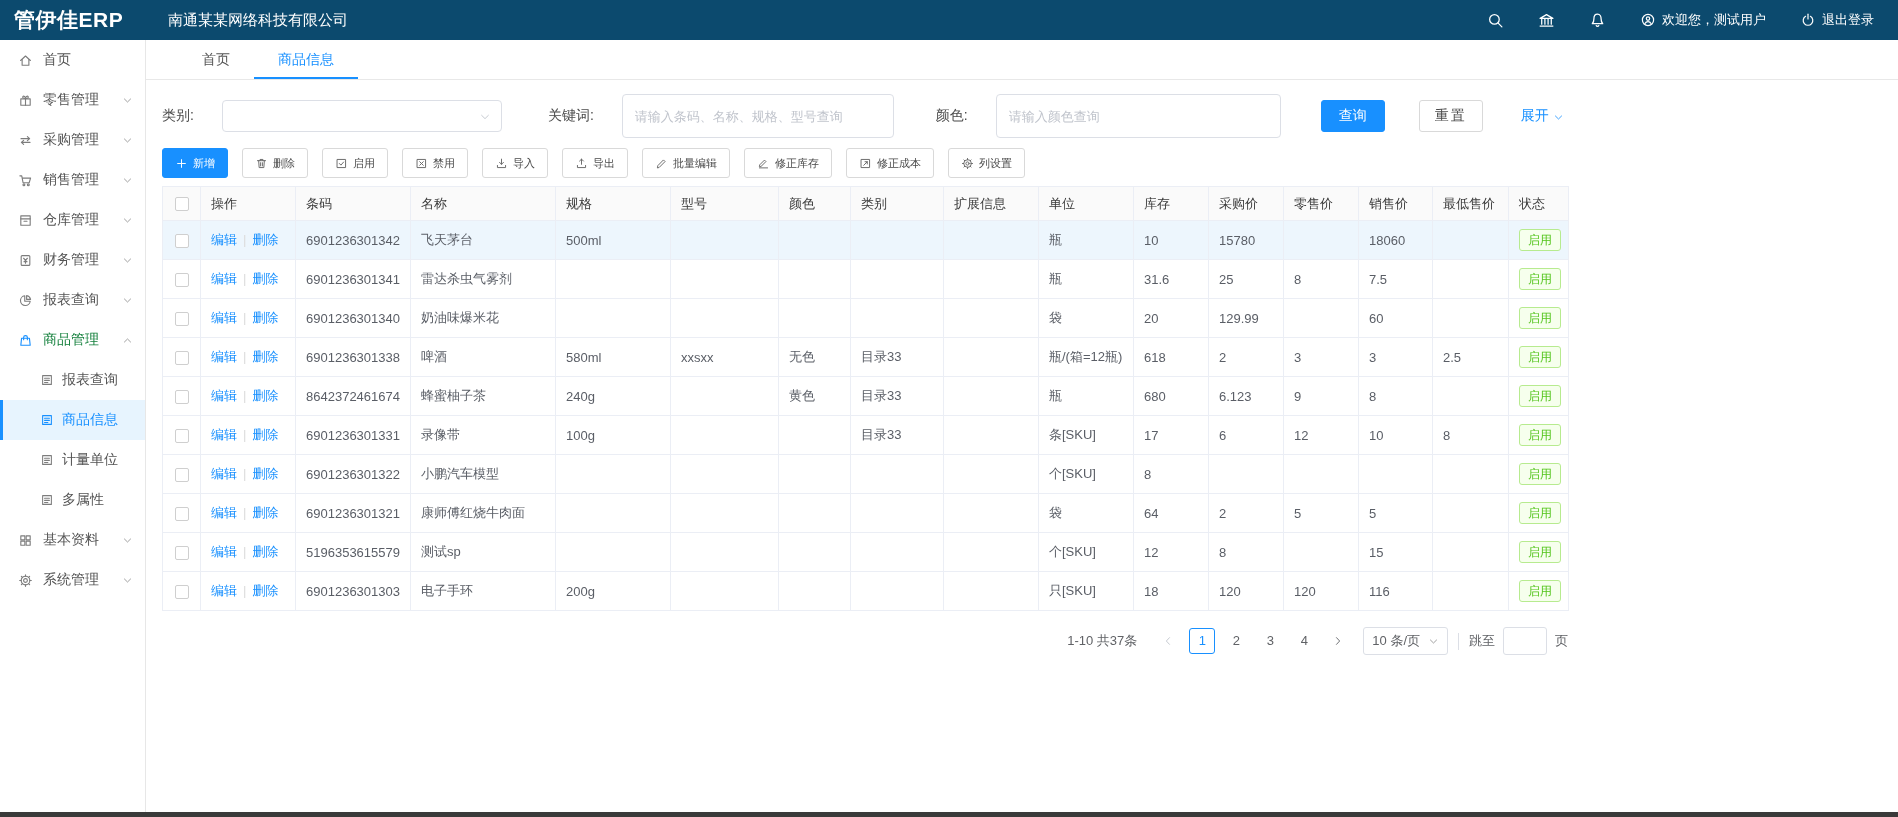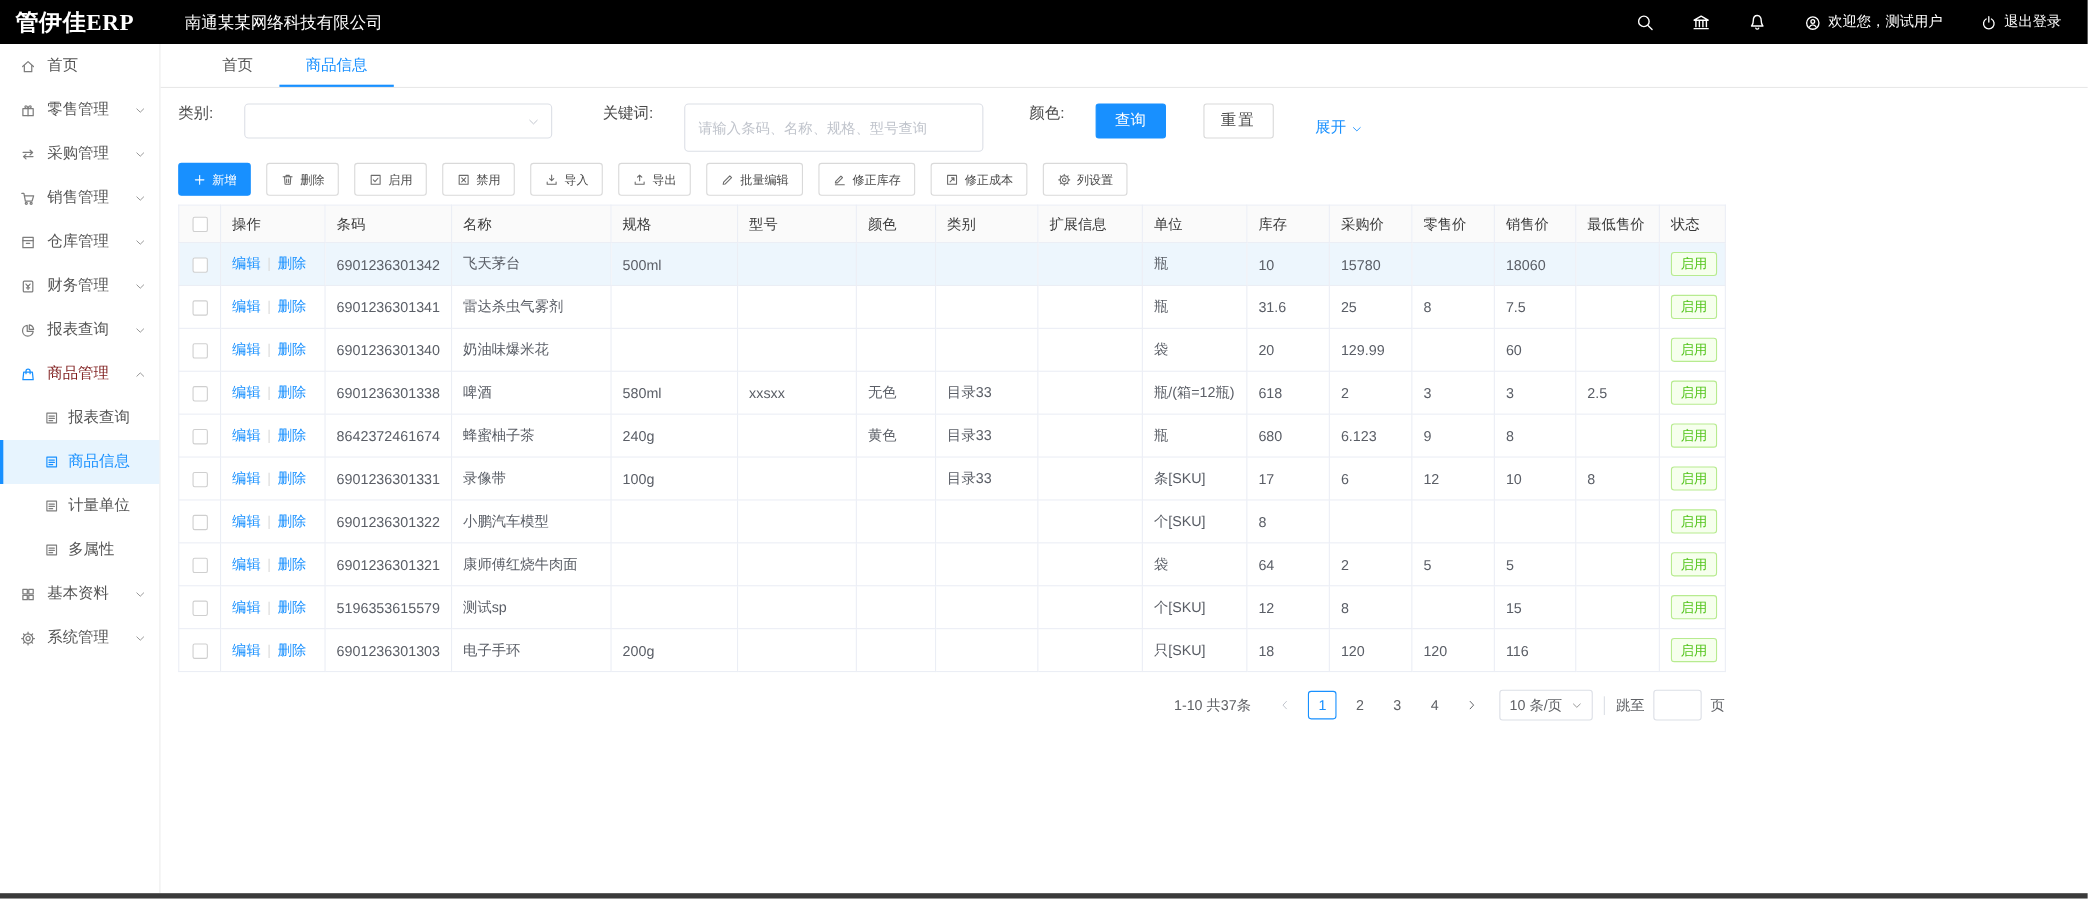--- a/index.html
+++ b/index.html
@@ -5,52 +5,52 @@
   * { box-sizing: border-box; }
   html,body { margin:0; padding:0; }
   body {
     width:1898px; height:817px; overflow:hidden; position:relative;
     font-family:"Liberation Sans","DejaVu Sans",sans-serif;
     background:#fff; color:#333;
   }
   svg { display:inline-block; vertical-align:middle; }
 
   
-  .topbar { height:40px; background:#000000; display:flex; align-items:center; color:#fff;font-family:Liberation Serif, serif; }
+  .topbar { height:40px; background:#0c4a6e; display:flex; align-items:center; color:#fff; }
   .logo { width:146px; padding-left:14px; font-size:21px; font-weight:bold; letter-spacing:.5px; white-space:nowrap; }
   .company { font-size:15px; margin-left:22px; }
   .topbar-right { margin-left:auto; display:flex; align-items:center; padding-right:24px; font-size:13px; }
   .hicon { margin-left:34px; cursor:pointer; display:flex; align-items:center; }
   .hicon svg { width:17px; height:17px; }
   .huser { margin-left:34px; cursor:pointer; display:flex; align-items:center; gap:6px; white-space:nowrap; }
   .huser svg { width:16px; height:16px; }
 
   
   .layout { display:flex; height:772px; }
   .sidebar { width:146px; border-right:1px solid #e7e7e7; background:#fff; flex:0 0 146px; }
   .menu-item { height:40px; display:flex; align-items:center; padding:0 12px 0 18px; color:#545454; font-size:14px; cursor:pointer; }
   .menu-item svg.mi { width:15px; height:15px; color:#7d7d7d; margin-right:10px; flex:0 0 15px; }
   .menu-item .chev { margin-left:auto; color:#8c8c8c; display:flex; }
   .menu-item .chev svg { width:11px; height:11px; }
-  .menu-item.active { color:#7f1d1d; }
+  .menu-item.active { color:#15803d; }
   .menu-item.active svg.mi { color:#1890ff; }
   .submenu-item { height:40px; display:flex; align-items:center; padding-left:40px; font-size:14px; color:#545454; cursor:pointer; }
   .submenu-item svg { width:14px; height:14px; color:#7d7d7d; margin-right:8px; }
   .submenu-item.selected { background:#e7f4fe; color:#1890ff; border-left:3px solid #1890ff; padding-left:37px; }
   .submenu-item.selected svg { color:#1890ff; }
 
   .main { flex:1; display:flex; flex-direction:column; min-width:0; background:#fff; }
 
   
   .tabbar { height:40px; border-bottom:1px solid #e8e8e8; display:flex; padding-left:32px; flex:0 0 40px; }
   .tab { padding:0 24px; line-height:38px; font-size:14px; color:#555; cursor:pointer; border-bottom:2px solid transparent; }
   .tab.active { color:#1890ff; border-bottom-color:#1890ff; }
 
   
-  .filter-row { display:flex; padding:14px 32px 0 16px; font-size:14px; color:#4a4a4a;gap:20px; }
+  .filter-row { display:flex; align-items:center; padding:14px 32px 0 16px; font-size:14px; color:#4a4a4a;gap:20px; }
   .f-label { margin-right:8px; white-space:nowrap; }
   .select { width:280px; height:32px; border:1px solid #dcdfe6; border-radius:4px; background:#fff;
             display:flex; align-items:center; justify-content:flex-end; padding-right:10px; color:#c0c4cc; margin-right:26px; cursor:pointer; }
   .select svg { width:12px; height:12px; }
   .input { height:44px; border:1px solid #dcdfe6; border-radius:4px; padding:0 12px; font-size:13px; color:#ef4444; outline:none; }
   .input::placeholder { color:#c0c4cc; }
   .kw { width:272px; margin-right:22px; }
   .clr { width:285px; margin-right:20px; }
   .btn-primary { background:#1890ff; color:#fff; border:1px solid #1890ff; border-radius:3px; height:32px; padding:0 17px; font-size:14px; cursor:pointer; }
   .btn-plain { background:#fff; border:1px solid #d9d9d9; border-radius:3px; height:32px; padding:0 15px; font-size:14px; color:#4a4a4a; margin-left:14px; cursor:pointer; letter-spacing:2px;}
@@ -311,20 +311,21 @@
     <div class="filter-row">
       <span class="f-label">类别:</span>
       <div class="select">
           <span id="sel-chev"><svg class="" viewBox="0 0 16 16" fill="none" stroke="currentColor" stroke-width="1.2" stroke-linecap="round" stroke-linejoin="round">
               <polyline points="3.5,5.8 8,10.2 12.5,5.8"></polyline>
             </svg></span>
         </div>
       <span class="f-label">关键词:</span>
       <input class="input kw" placeholder="请输入条码、名称、规格、型号查询" style="">
       <span class="f-label">颜色:</span>
+      <input class="input clr" placeholder="请输入颜色查询" style="">
       <button class="btn-primary">查询</button>
       <button class="btn-plain">重置</button>
       <a class="expand-link">
           <span>展开</span>
           <span id="expand-chev"><svg class="" viewBox="0 0 16 16" fill="none" stroke="currentColor" stroke-width="1.2" stroke-linecap="round" stroke-linejoin="round">
               <polyline points="3.5,5.8 8,10.2 12.5,5.8"></polyline>
             </svg></span>
         </a>
     </div>
 

